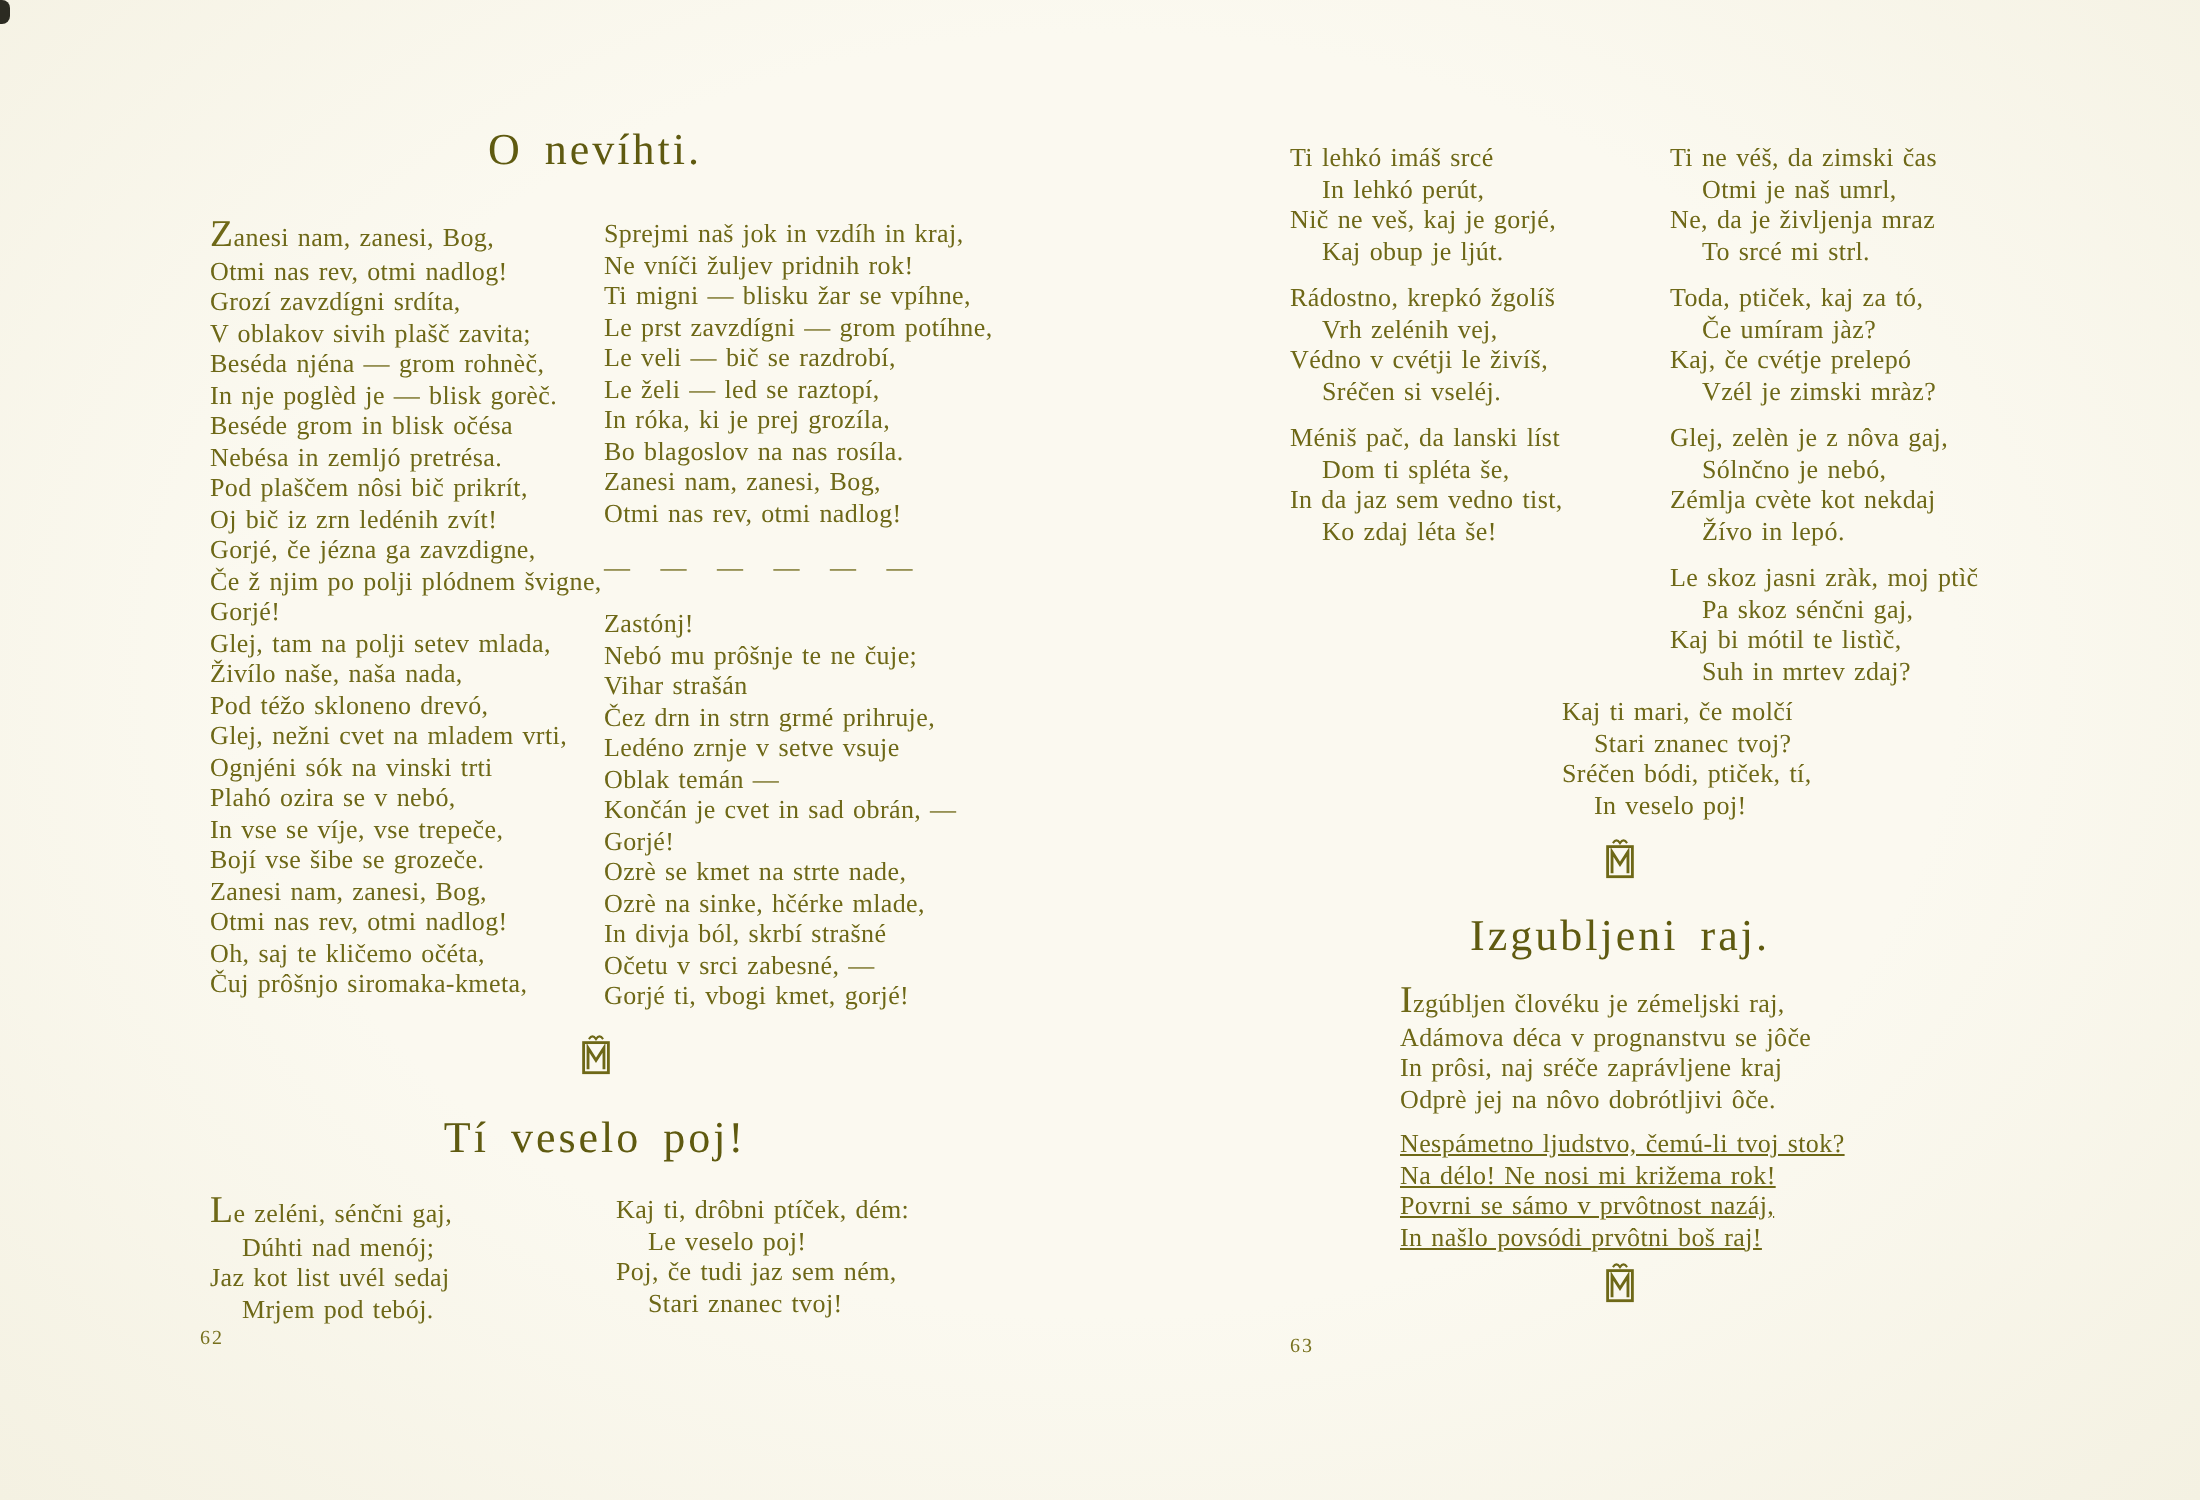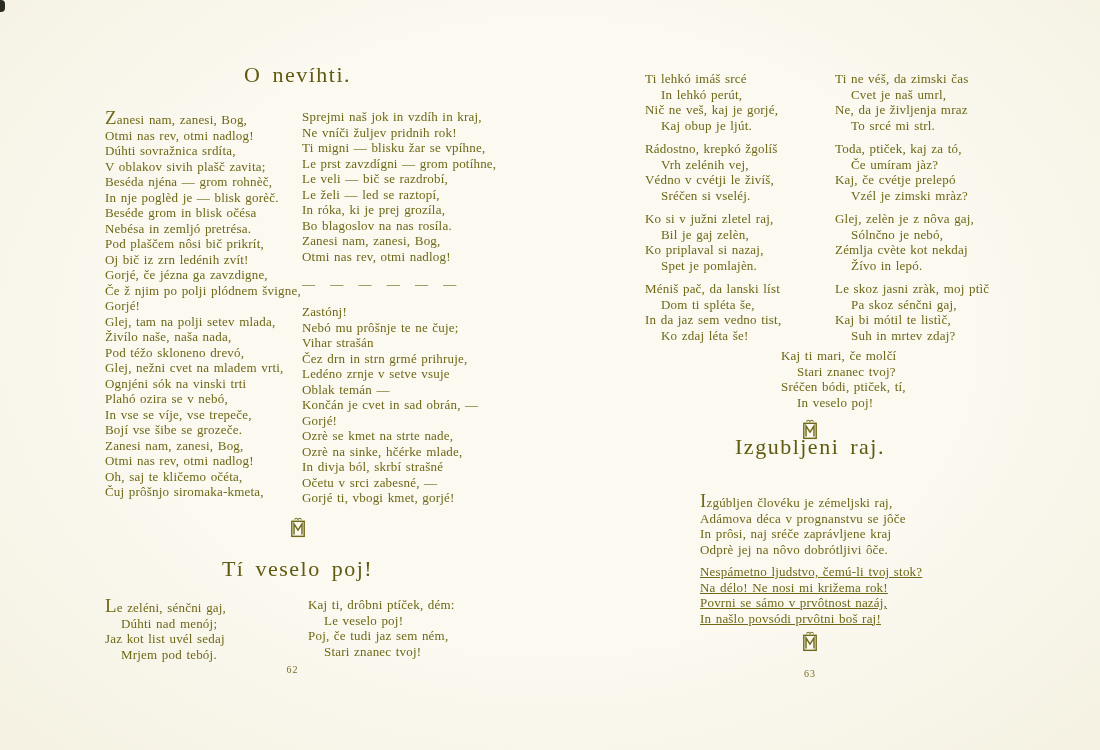--- a/index.html
+++ b/index.html
@@ -46,21 +46,20 @@
     word-spacing: 10px;
     letter-spacing: 1px;
     margin: 12px 0 12px 0;
     white-space: nowrap;
   }
   .ornament-wrap { text-align: center; }
   .ornament-wrap svg { display: inline-block; }
   .page-number {
     font-size: 10px;
     letter-spacing: 1px;
-    text-align: center;
     color: #77701d;
   }
   .speck {
     position: absolute;
     background: #2c2b22;
     border-radius: 0 4px 4px 0;
   }
 </style>
 </head>
 <body>
@@ -69,21 +68,21 @@
 
   <div class="speck" style="left:0; top:318; width:5px; height:12px;"></div>
 
   <div class="page" id="page-left">
 
     <div class="abs poem-title" style="left:100px; top:62px; width:395px;">O nevíhti.</div>
 
     <div class="abs lead-first" style="left:105px; top:109px; width:195px;">
         <div class="line">Zanesi nam, zanesi, Bog,</div>
         <div class="line">Otmi nas rev, otmi nadlog!</div>
-        <div class="line">Dúhti sovražnica srdíta,</div>
+        <div class="line">Grozí zavzdígni srdíta,</div>
         <div class="line">V oblakov sivih plašč zavita;</div>
         <div class="line">Beséda njéna — grom rohnèč,</div>
         <div class="line">In nje poglèd je — blisk gorèč.</div>
         <div class="line">Beséde grom in blisk očésa</div>
         <div class="line">Nebésa in zemljó pretrésa.</div>
         <div class="line">Pod plaščem nôsi bič prikrít,</div>
         <div class="line">Oj bič iz zrn ledénih zvít!</div>
         <div class="line">Gorjé, če jézna ga zavzdigne,</div>
         <div class="line">Če ž njim po polji plódnem švigne,</div>
         <div class="line">Gorjé!</div>
@@ -170,37 +169,31 @@
           <div class="line">Nič ne veš, kaj je gorjé,</div>
           <div class="line">Kaj obup je ljút.</div>
         </div>
       <div class="stanza stanza-indent">
           <div class="line">Rádostno, krepkó žgolíš</div>
           <div class="line">Vrh zelénih vej,</div>
           <div class="line">Védno v cvétji le živíš,</div>
           <div class="line">Sréčen si vseléj.</div>
         </div>
       <div class="stanza stanza-indent">
-          <div class="line">Ko si v južni zletel raj,</div>
-          <div class="line">Bil je gaj zelèn,</div>
-          <div class="line">Ko priplaval si nazaj,</div>
-          <div class="line">Spet je pomlajèn.</div>
-        </div>
-      <div class="stanza stanza-indent">
           <div class="line">Méniš pač, da lanski líst</div>
           <div class="line">Dom ti spléta še,</div>
           <div class="line">In da jaz sem vedno tist,</div>
           <div class="line">Ko zdaj léta še!</div>
         </div>
     </div>
 
     <div class="abs" style="left:285px; top:71px; width:195px;">
       <div class="stanza stanza-indent">
           <div class="line">Ti ne véš, da zimski čas</div>
-          <div class="line">Cvet je naš umrl,</div>
+          <div class="line">Otmi je naš umrl,</div>
           <div class="line">Ne, da je življenja mraz</div>
           <div class="line">To srcé mi strl.</div>
         </div>
       <div class="stanza stanza-indent">
           <div class="line">Toda, ptiček, kaj za tó,</div>
           <div class="line">Če umíram jàz?</div>
           <div class="line">Kaj, če cvétje prelepó</div>
           <div class="line">Vzél je zimski mràz?</div>
         </div>
       <div class="stanza stanza-indent">
@@ -227,21 +220,21 @@
     <div class="abs ornament-wrap" style="left:95px; top:418px; width:330px;">
       <svg width="18" height="23" viewBox="0 0 20 26">
         <g fill="none" stroke="#6e6817" stroke-width="1.6">
           <path d="M6 4 Q8 1 10 4 Q12 1 14 4" stroke-width="1.2"></path>
           <rect x="3" y="6" width="14" height="17"></rect>
           <path d="M5.5 21 V9 L10 16 L14.5 9 V21"></path>
         </g>
       </svg>
     </div>
 
-    <div class="abs poem-title" style="left:95px; top:434px; width:330px;">Izgubljeni raj.</div>
+    <div class="abs poem-title" style="left:95px; top:455px; width:330px;">Izgubljeni raj.</div>
 
     <div class="abs lead-first" style="left:150px; top:492px; width:300px;">
         <div class="line">Izgúbljen človéku je zémeljski raj,</div>
         <div class="line">Adámova déca v prognanstvu se jôče</div>
         <div class="line">In prôsi, naj sréče zaprávljene kraj</div>
         <div class="line">Odprè jej na nôvo dobrótljivi ôče.</div>
       </div>
 
     <div class="abs" style="left:150px; top:564px; width:300px;text-decoration:underline;">
         <div class="line">Nespámetno ljudstvo, čemú-li tvoj stok?</div>

